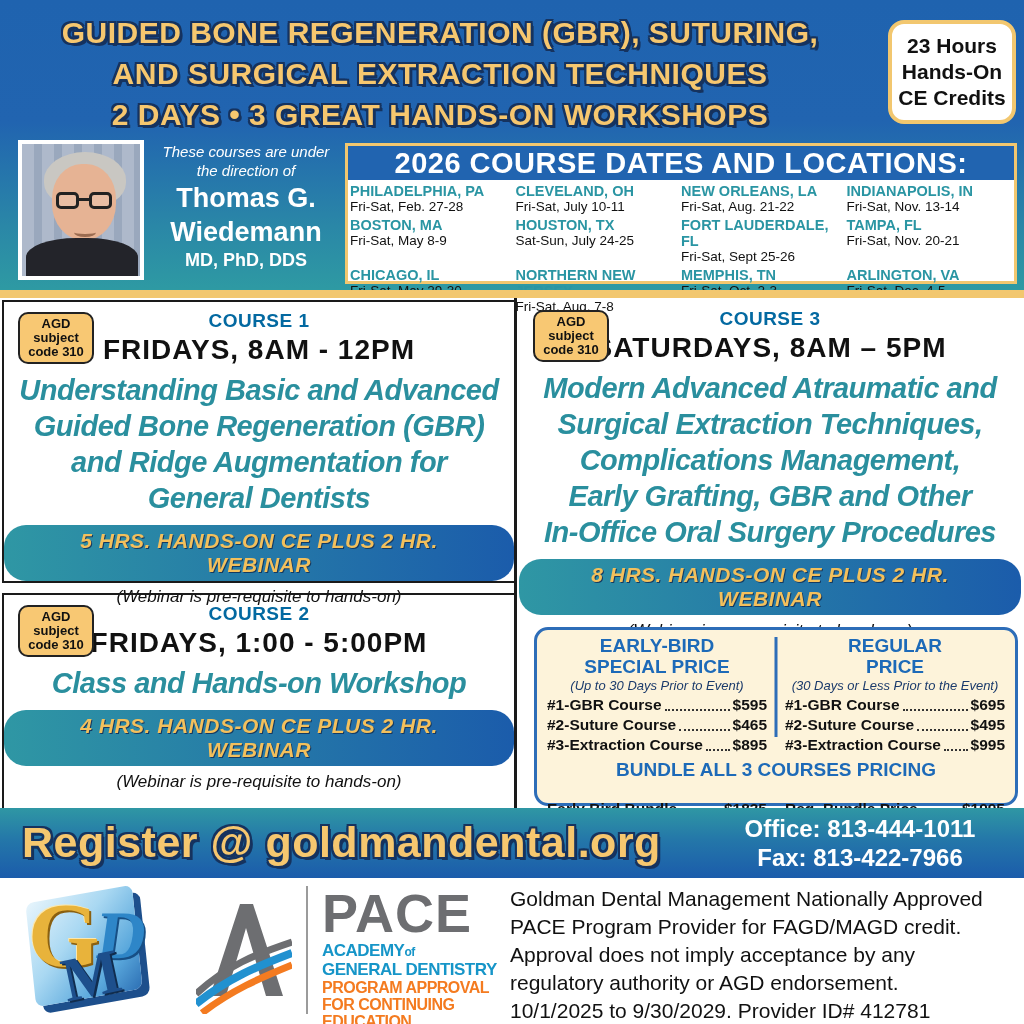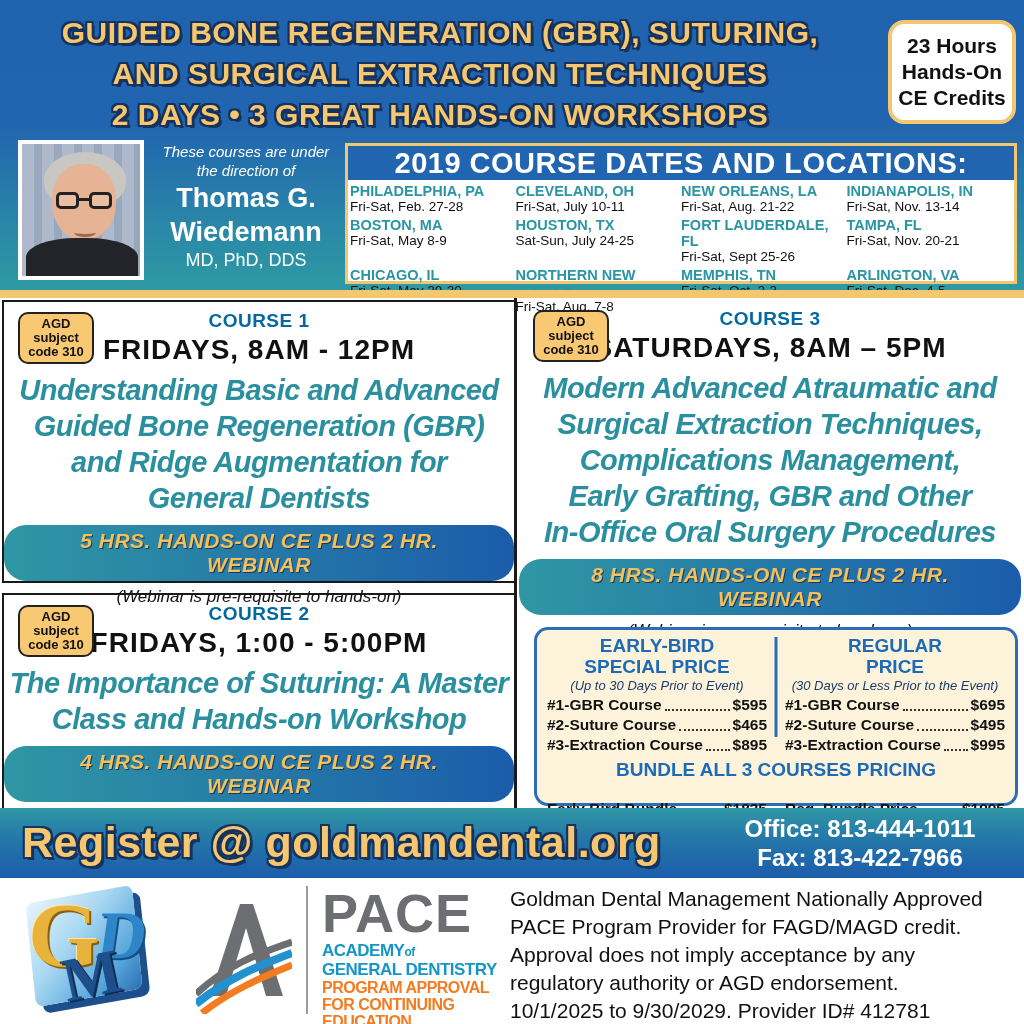--- a/index.html
+++ b/index.html
@@ -27,21 +27,21 @@
   .photo .face { position:absolute; left:30px; top:20px; width:64px; height:76px; background:#e6b394; border-radius:46% 46% 48% 48%; }
   .photo .glasses { position:absolute; left:34px; top:48px; width:56px; height:18px; }
   .photo .lens { position:absolute; top:0; width:23px; height:17px; border:3px solid #222; border-radius:5px; background:rgba(255,255,255,0.15); }
   .photo .lens.l { left:0; } .photo .lens.r { right:0; }
   .photo .bridge { position:absolute; left:22px; top:6px; width:12px; height:3px; background:#222; }
   .photo .smile { position:absolute; left:52px; top:84px; width:22px; height:9px; border-bottom:3px solid #9a6b50; border-radius:50%; }
   .photo .sweater { position:absolute; left:4px; bottom:-4px; width:112px; height:42px; background:#23242a; border-radius:45% 45% 0 0; }
   .director-text { position:absolute; left:146px; top:142px; width:200px; text-align:center; color:#fff; }
   .director-intro { font-style:italic; font-size:15px; line-height:19px; }
   .director-name { font-weight:bold; font-size:27px; line-height:31px; margin-top:3px; }
-  .director-cred { font-weight:normal; font-size:18px; margin-top:2px; }
+  .director-cred { font-weight:bold; font-size:18px; margin-top:2px; }
 
   
   .dates { position:absolute; left:345px; top:143px; width:672px; height:141px; background:#fff; border:3px solid #f2c76f; }
   .dates-head { background:#2164b0; color:#fff; font-weight:bold; font-size:29px; letter-spacing:0.5px;
                 text-align:center; height:34px; line-height:34px; }
   .dates-grid { display:grid; grid-template-columns:repeat(4,1fr); padding:2px 2px; }
   .date-cell { text-align:left; padding:1px 0 2px 0; }
   .date-city { color:#2a95a3; font-weight:bold; font-size:14.5px; line-height:16px; }
   .date-when { color:#111; font-size:13.5px; line-height:15px; }
 
@@ -133,21 +133,21 @@
     </div>
     <div class="director-text">
       <div class="director-intro">These courses are under</div>
       <div class="director-intro">the direction of</div>
       <div class="director-name">Thomas G.</div>
       <div class="director-name">Wiedemann</div>
       <div class="director-cred">MD, PhD, DDS</div>
     </div>
 
     <div class="dates">
-      <div class="dates-head">2019 COURSE DATES AND LOCATIONS:</div>
+      <div class="dates-head">2026 COURSE DATES AND LOCATIONS:</div>
       <div class="dates-grid">
         <div class="date-cell">
             <div class="date-city">PHILADELPHIA, PA</div>
             <div class="date-when">Fri-Sat, Feb. 27-28</div>
           </div>
         <div class="date-cell">
             <div class="date-city">CLEVELAND, OH</div>
             <div class="date-when">Fri-Sat, July 10-11</div>
           </div>
         <div class="date-cell">
@@ -220,21 +220,20 @@
   <div class="course-box2">
     <div class="agd-badge">
       <div>AGD</div>
       <div>subject</div>
       <div>code 310</div>
     </div>
     <div class="course-inner">
       <div class="course-label">COURSE 2</div>
       <div class="course-sched">FRIDAYS, 1:00 - 5:00PM</div>
       <div class="course-title">
-        <div>The Importance of Suturing: A Master</div>
         <div>Class and Hands-on Workshop</div>
       </div>
       <div class="ribbon">4 HRS. HANDS-ON CE PLUS 2 HR. WEBINAR</div>
       <div class="webinar-note">(Webinar is pre-requisite to hands-on)</div>
     </div>
   </div>
 
   <div class="course-box3">
     <div class="agd-badge">
       <div>AGD</div>

